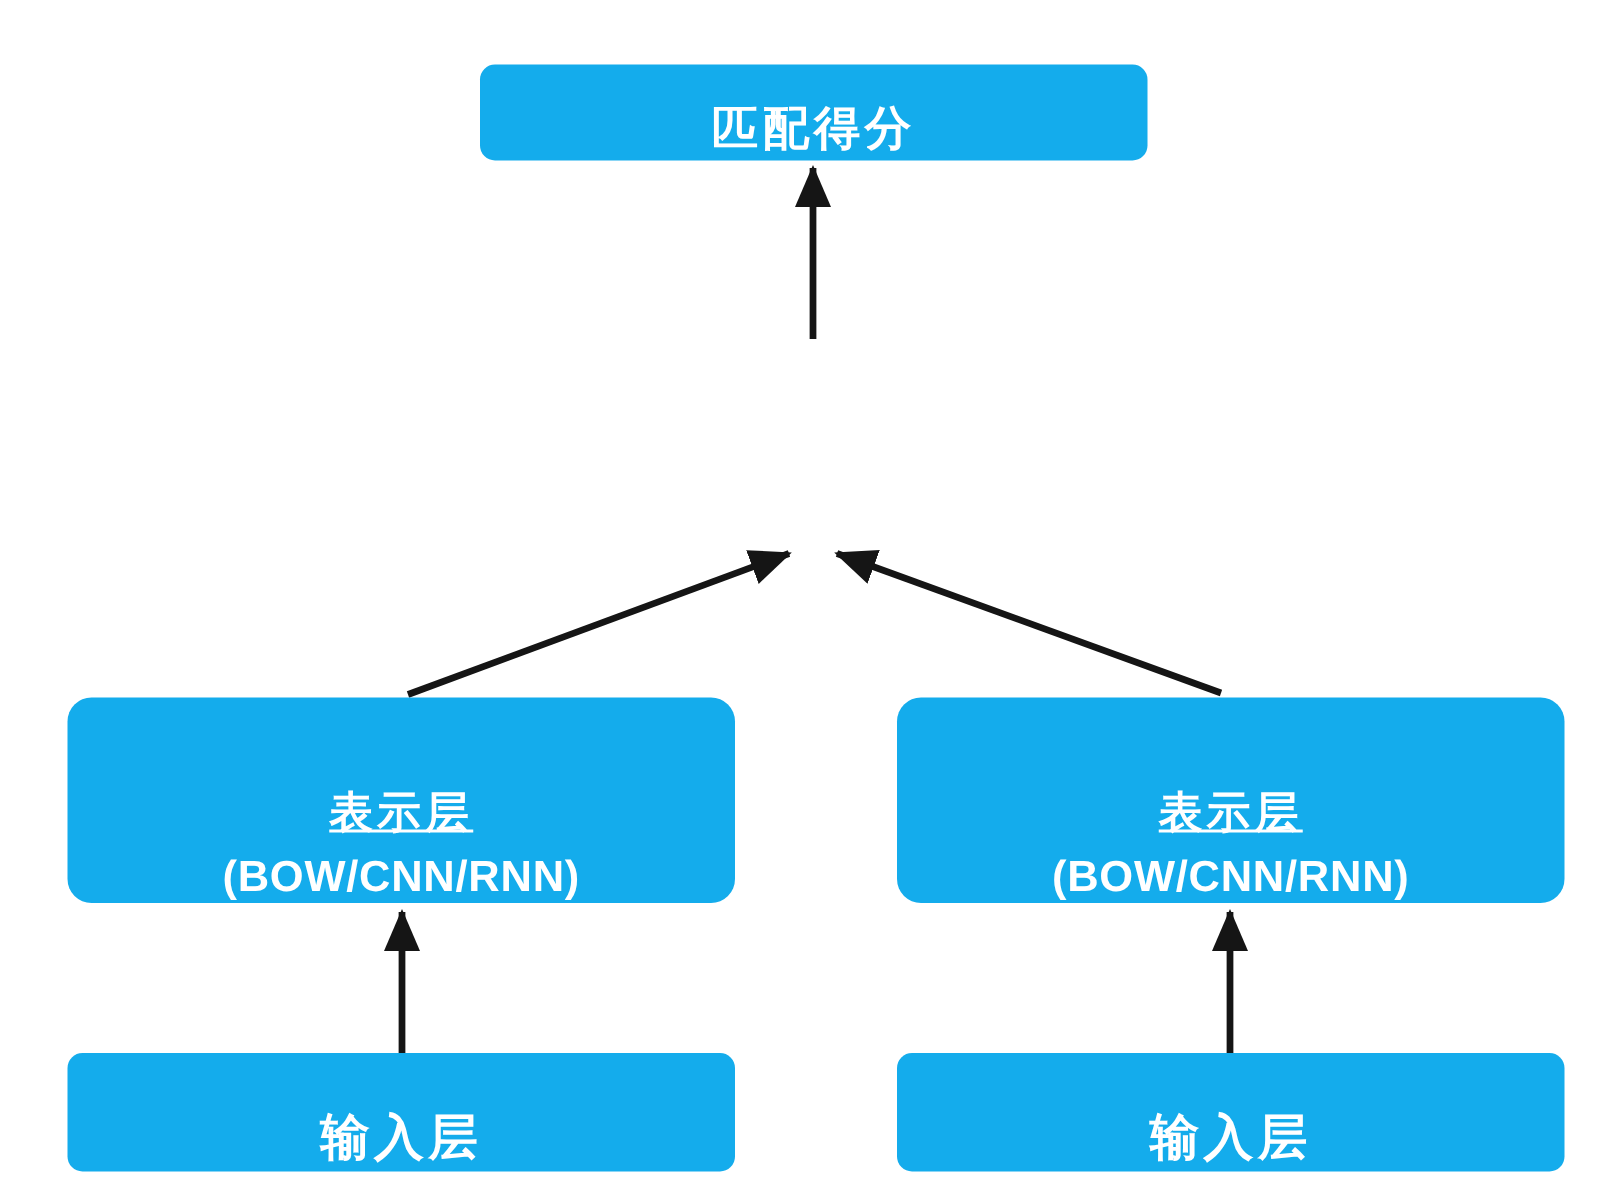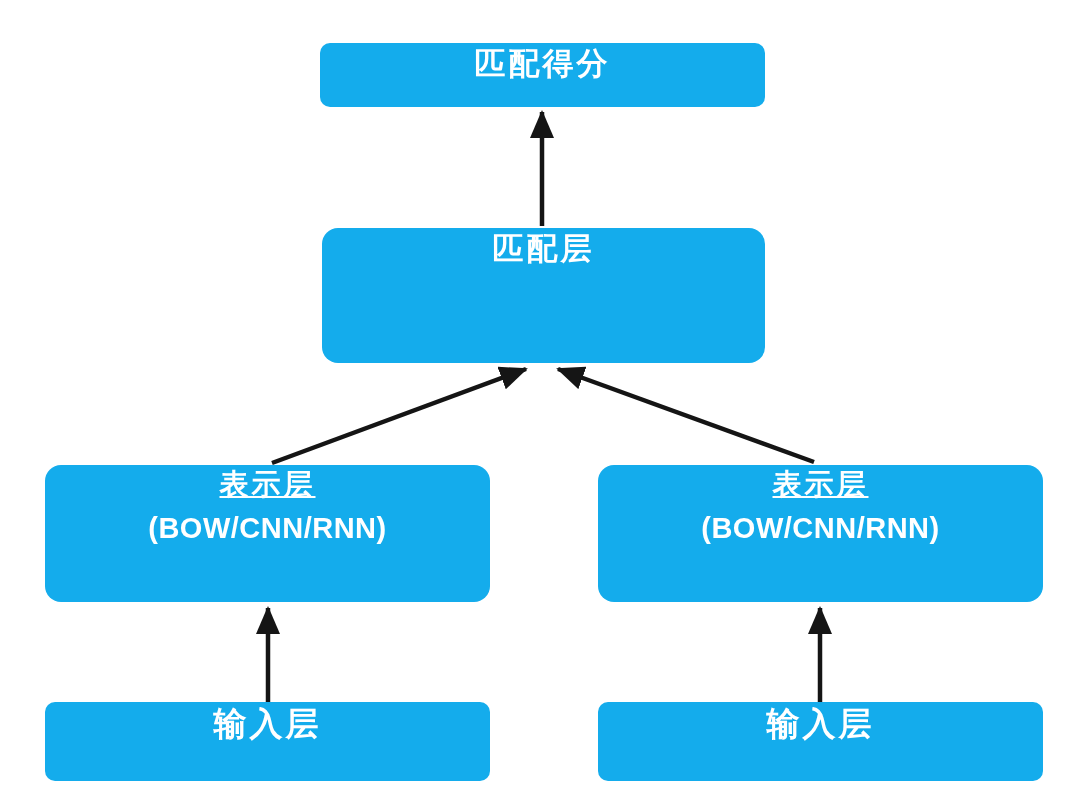--- a/index.html
+++ b/index.html
@@ -22,21 +22,21 @@
     stroke-width: 4.5;
   }
   #arrowhead path { fill: var(--arrow-color, #151515); }
   .node {
     position: absolute;
     background: var(--node-fill, #14ACEC);
     color: var(--node-text, #ffffff);
     display: flex;
     flex-direction: column;
     align-items: center;
-    justify-content: flex-start;
+    justify-content: flex-end;
     font-weight: bold;
     text-align: center;
   }
   .node .line { display: block; }
   .r10 { border-radius: 10px; }
   .r16 { border-radius: 16px; }
   .node-score  { left: 320px; top: 43px;  width: 445px; height: 64px;  font-size: 31px; letter-spacing: 3px; }
   .node-match  { left: 322px; top: 228px; width: 443px; height: 135px; font-size: 31px; letter-spacing: 3px; }
   .node-repr-l { left: 45px;  top: 465px; width: 445px; height: 137px; font-size: 29px; }
   .node-repr-r { left: 598px; top: 465px; width: 445px; height: 137px; font-size: 29px; }
@@ -60,23 +60,20 @@
     <line x1="272" y1="463" x2="526" y2="369" marker-end="url(#arrowhead)"></line>
     <line x1="814" y1="462" x2="558" y2="369" marker-end="url(#arrowhead)"></line>
     <line x1="268" y1="710" x2="268" y2="608" marker-end="url(#arrowhead)"></line>
     <line x1="820" y1="710" x2="820" y2="608" marker-end="url(#arrowhead)"></line>
   </svg>
 
   <div class="node node-score r10">
     <span class="line">匹配得分</span>
   </div>
 
-  <div class="node node-match r16">
-    <span class="line">匹配层</span>
-  </div>
 
   <div class="node node-repr-l r16">
     <span class="line line1">表示层</span>
     <span class="line line2">(BOW/CNN/RNN)</span>
   </div>
 
   <div class="node node-repr-r r16">
     <span class="line line1">表示层</span>
     <span class="line line2">(BOW/CNN/RNN)</span>
   </div>

